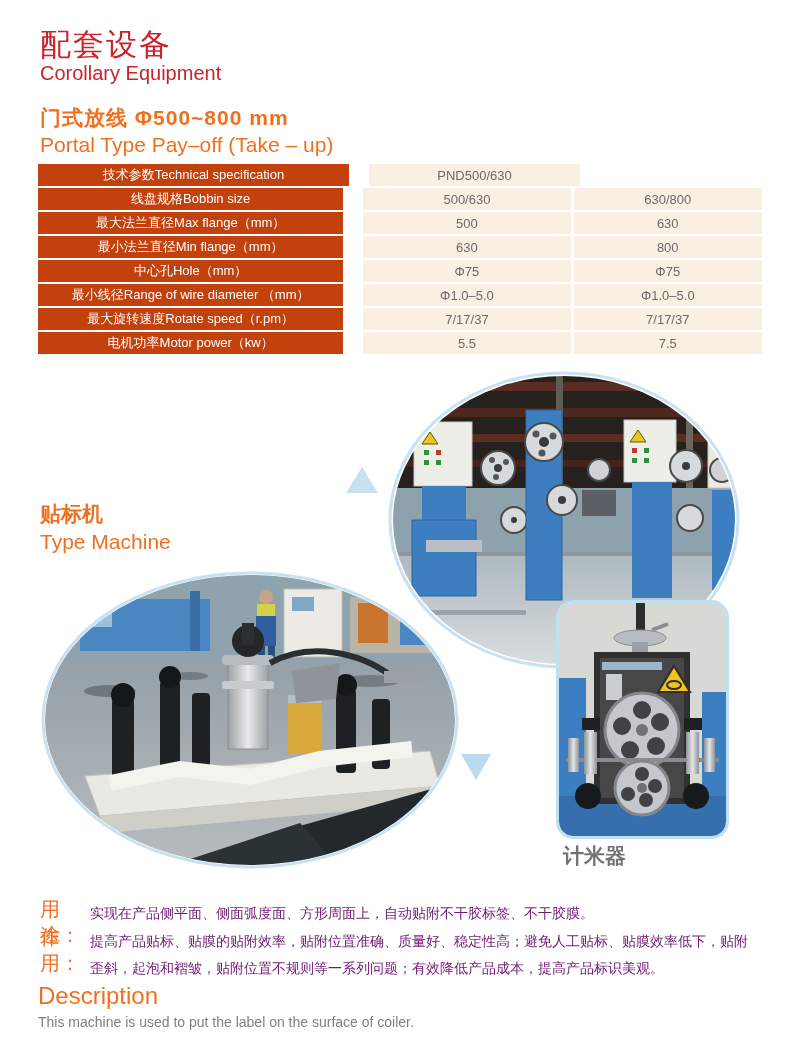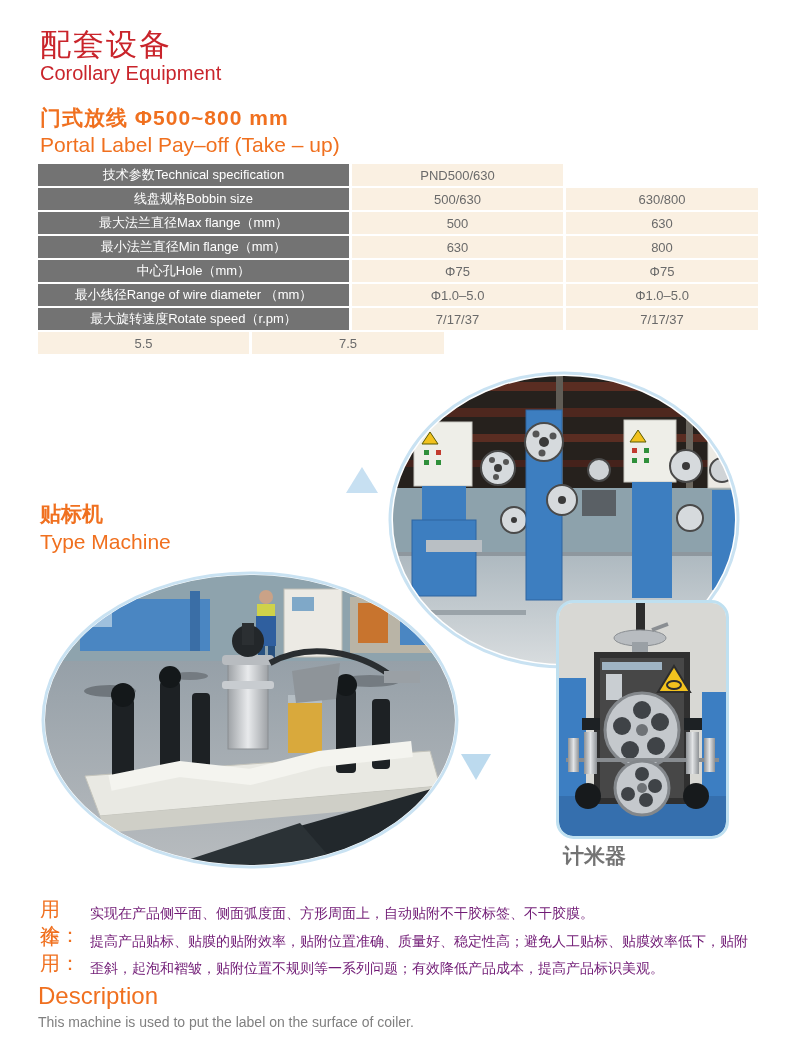--- a/index.html
+++ b/index.html
@@ -10,21 +10,21 @@
   .abs{position:absolute;}
   
   .title-cn{left:40px;top:24px;font-size:31px;font-weight:normal;color:#c9242b;letter-spacing:2px;}
   .title-en{left:40px;top:62px;font-size:20px;color:#c9242b;}
   .sub-cn{left:40px;top:104px;font-size:21px;color:#f0701f;font-weight:bold;letter-spacing:1px;}
   .sub-en{left:40px;top:133px;font-size:21px;color:#f0701f;}
   
   .spec-table{left:38px;top:164px;width:724px;}
   .trow{display:flex;margin-bottom:2px;}
   .tcell{height:22px;display:flex;align-items:center;justify-content:center;font-size:13px;}
-  .tlabel{width:311px;background:#737373;color:#ffffff;margin-right:3px;}
+  .tlabel{width:311px;background:#c2410c;color:#ffffff;margin-right:20px;}
   .tval1{width:211px;background:#faf0e2;color:#6a6a6a;margin-right:3px;}
   .tval2{width:192px;background:#faf0e2;color:#6a6a6a;}
   
   .tri-up{left:346px;top:467px;width:0;height:0;border-left:16px solid transparent;border-right:16px solid transparent;border-bottom:26px solid #c7e0f2;}
   .tri-down{left:461px;top:754px;width:0;height:0;border-left:15px solid transparent;border-right:15px solid transparent;border-top:26px solid #bcdaee;}
   
   .lm-cn{left:40px;top:500px;font-size:21px;color:#f0701f;font-weight:bold;}
   .lm-en{left:40px;top:530px;font-size:21px;color:#f0701f;}
   .meter-caption{left:563px;top:842px;font-size:21px;color:#737373;font-weight:bold;}
   
@@ -39,21 +39,21 @@
   svg{display:block;}
 </style>
 </head>
 <body>
 
 <div id="page">
 
   <div class="abs title-cn">配套设备</div>
   <div class="abs title-en">Corollary Equipment</div>
   <div class="abs sub-cn">门式放线  Φ500~800 mm</div>
-  <div class="abs sub-en">Portal  Label Pay–off   (Take – up)</div>
+  <div class="abs sub-en">Portal  Type Pay–off   (Take – up)</div>
 
   <div class="abs spec-table">
     <div class="trow">
       <div class="tcell tlabel">技术参数Technical specification</div>
       <div class="tcell tval1">PND500/630</div>
     </div>
     <div class="trow">
       <div class="tcell tlabel">线盘规格Bobbin size</div>
       <div class="tcell tval1">500/630</div>
       <div class="tcell tval2">630/800</div>
@@ -77,20 +77,21 @@
       <div class="tcell tlabel">最小线径Range of wire diameter （mm）</div>
       <div class="tcell tval1">Φ1.0–5.0</div>
       <div class="tcell tval2">Φ1.0–5.0</div>
     </div>
     <div class="trow">
       <div class="tcell tlabel">最大旋转速度Rotate speed（r.pm）</div>
       <div class="tcell tval1">7/17/37</div>
       <div class="tcell tval2">7/17/37</div>
     </div>
     <div class="trow">
+      <div class="tcell tlabel">电机功率Motor power（kw）</div>
       <div class="tcell tval1">5.5</div>
       <div class="tcell tval2">7.5</div>
     </div>
   </div>
 
   <svg class="abs" style="left:386px;top:370px;" width="356" height="300" viewBox="0 0 356 300">
     <defs>
       <clipPath id="ovalA">
           <ellipse cx="178" cy="150" rx="172" ry="145"></ellipse>
         </clipPath>

